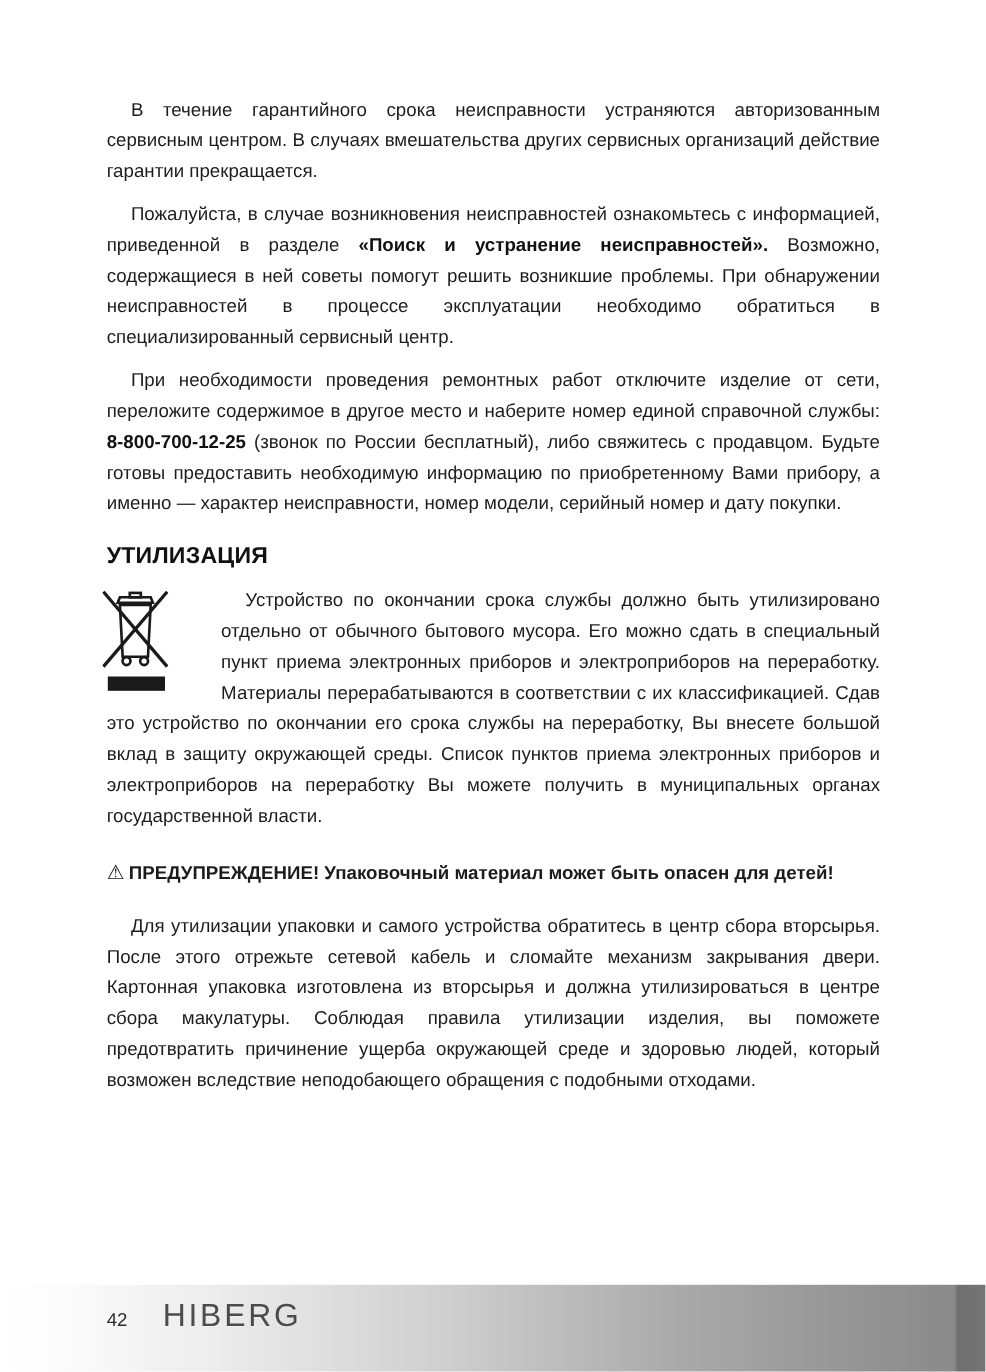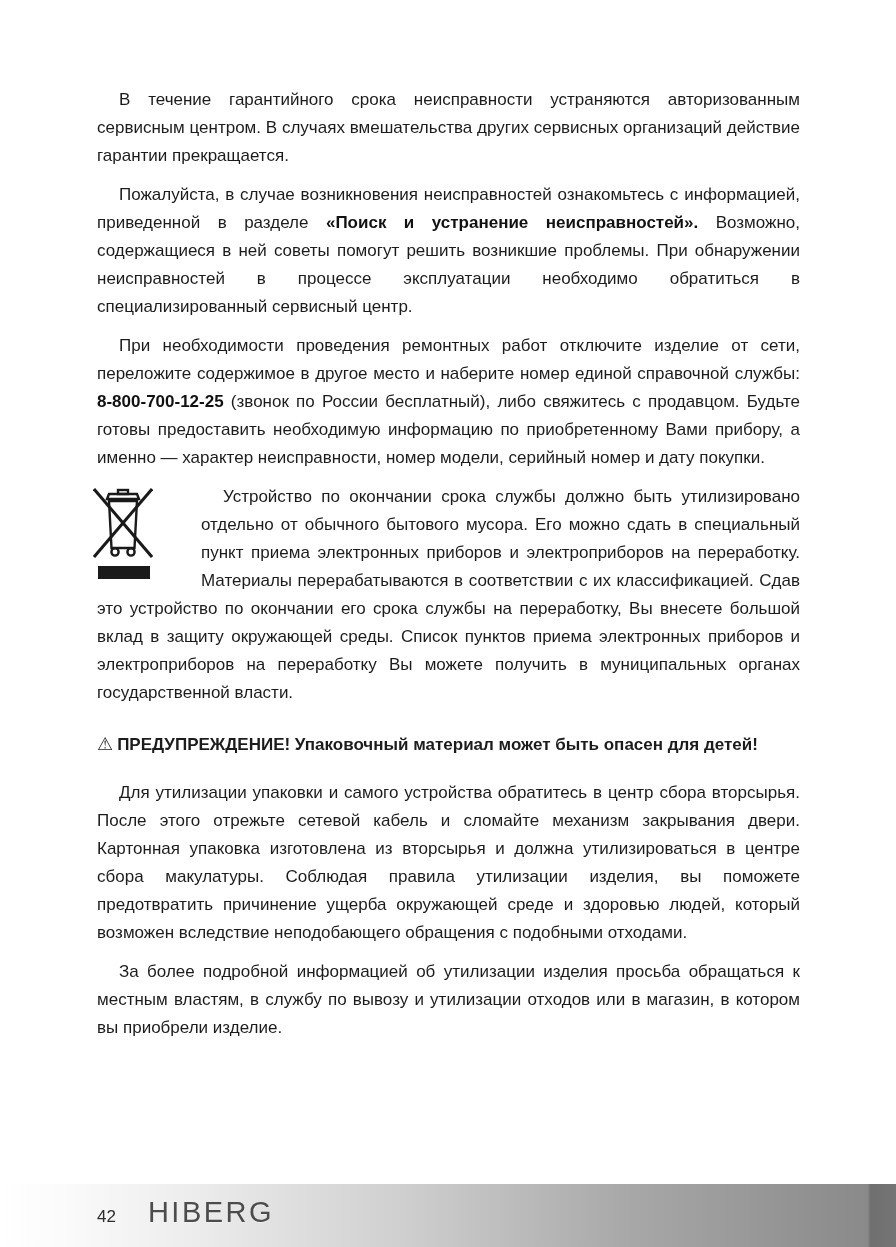--- a/index.html
+++ b/index.html
@@ -34,21 +34,21 @@
   }
   .warn-glyph{font-weight:normal;font-size:18px;padding-right:4px;}
   .disposal-icon{
     float:left;
     width:60px;height:100px;
     margin:3px 48px 0 -4px;
   }
   .disposal-icon svg{display:block;}
   .footer{
     position:absolute;left:0;bottom:0;
-    width:896px;height:63px;
+    width:896px;height:79px;
     background:linear-gradient(90deg,
       #ffffff 0%, #fbfbfb 7%, #ececec 22%,
       #cfcfcf 45%, #a8a8a8 70%, #8f8f8f 92%,
       #8a8a8a 96.8%, #6f6f6f 97.2%, #757575 100%);
   }
   .footer-inner{
     padding:12px 0 0 97px;
     display:flex;align-items:baseline;gap:32px;
   }
   .page-num{font-size:17px;color:#2d2d2d;}
@@ -64,20 +64,21 @@
 
 <div class="content">
 
 
   <p class="body">В течение гарантийного срока неисправности устраняются авторизованным сервисным центром. В случаях вмешательства других сервисных организаций действие гарантии прекращается.</p>
 
   <p class="body"><span>Пожалуйста, в случае возникновения неисправностей ознакомьтесь с информацией, приведенной в разделе </span><b>«Поиск и устранение неисправностей».</b><span> Возможно, содержащиеся в ней советы помогут решить возникшие проблемы. При обнаружении неисправностей в процессе эксплуатации необходимо обратиться в специализированный сервисный центр.</span></p>
 
   <p class="body"><span>При необходимости проведения ремонтных работ отключите изделие от сети, переложите содержимое в другое место и наберите номер единой справочной службы: </span><b>8-800-700-12-25</b><span> (звонок по России бесплатный), либо свяжитесь с продавцом. Будьте готовы предоставить необходимую информацию по приобретенному Вами прибору, а именно — характер неисправности, номер модели, серийный номер и дату покупки.</span></p>
 
+  <h2>УТИЛИЗАЦИЯ</h2>
 
   <div>
     <span class="disposal-icon">
       <svg width="60" height="100" viewBox="0 0 60 100" xmlns="http://www.w3.org/2000/svg">
         <g fill="none" stroke="#1a1a1a" stroke-width="2.4">
 
           <rect x="25" y="4" width="10" height="4"></rect>
 
           <path d="M16 8 L44 8 L46 13 L14 13 Z"></path>
 
@@ -94,21 +95,20 @@
       </svg>
     </span>
     <p class="body">Устройство по окончании срока службы должно быть утилизировано отдельно от обычного бытового мусора. Его можно сдать в специальный пункт приема электронных приборов и электроприборов на переработку. Материалы перерабатываются в соответствии с их классификацией. Сдав это устройство по окончании его срока службы на переработку, Вы внесете большой вклад в защиту окружающей среды. Список пунктов приема электронных приборов и электроприборов на переработку Вы можете получить в муниципальных органах государственной власти.</p>
     <div style="clear:both"></div>
   </div>
 
   <p class="warning"><span class="warn-glyph">⚠</span><span>ПРЕДУПРЕЖДЕНИЕ! Упаковочный материал может быть опасен для детей!</span></p>
 
   <p class="body">Для утилизации упаковки и самого устройства обратитесь в центр сбора вторсырья. После этого отрежьте сетевой кабель и сломайте механизм закрывания двери. Картонная упаковка изготовлена из вторсырья и должна утилизироваться в центре сбора макулатуры. Соблюдая правила утилизации изделия, вы поможете предотвратить причинение ущерба окружающей среде и здоровью людей, который возможен вследствие неподобающего обращения с подобными отходами.</p>
 
-  <p class="body">За более подробной информацией об утилизации изделия просьба обращаться к местным властям, в службу по вывозу и утилизации отходов или в магазин, в котором вы приобрели изделие.</p>
 
 </div>
 
 <div class="footer">
   <div class="footer-inner">
     <span class="page-num">42</span>
     <span class="brand">HIBERG</span>
   </div>
 </div>
 

